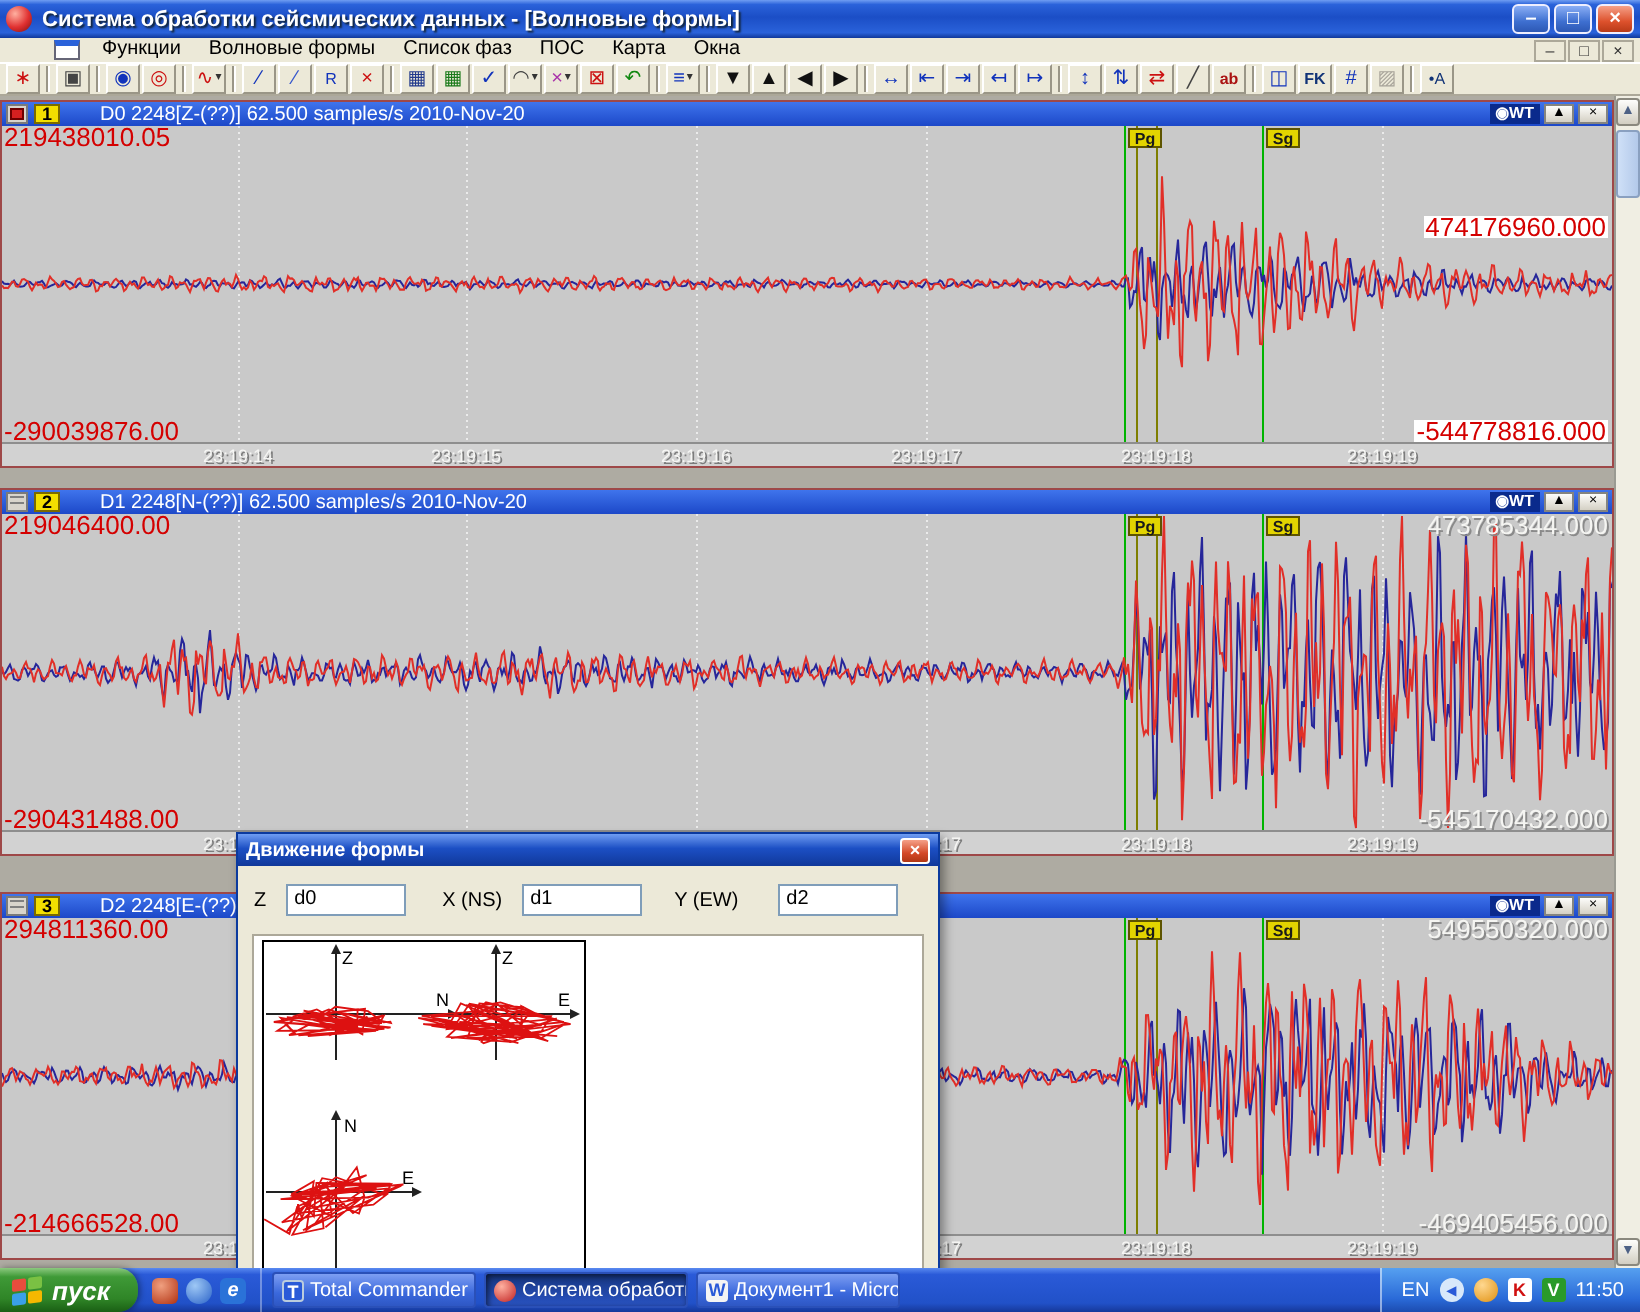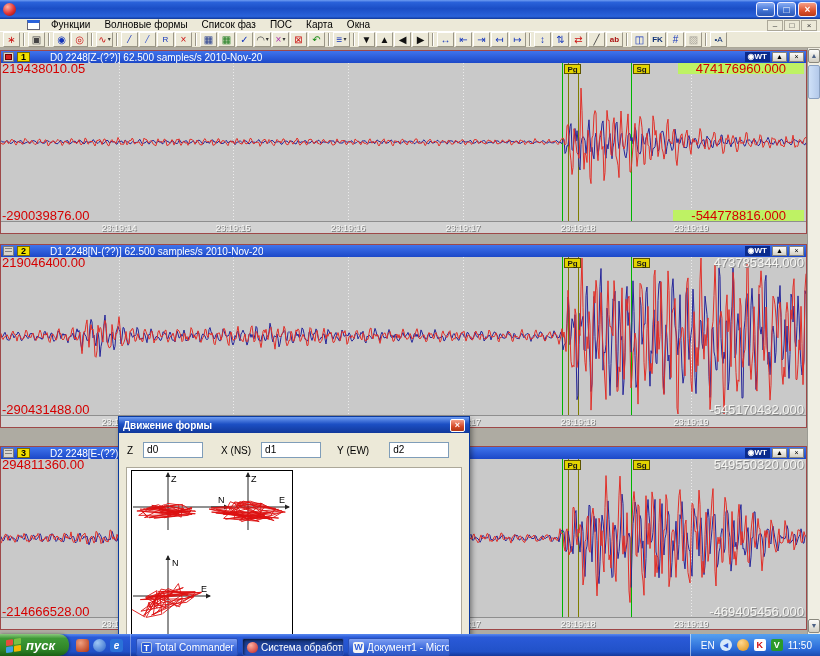--- a/index.html
+++ b/index.html
@@ -56,21 +56,21 @@
   .pchip { background:#0a2a8c; color:#fff; font-size:8px; font-weight:bold; padding:0 3px; height:10px; line-height:10px; }
   .pbtn { width:15px; height:10px; background:linear-gradient(#fdfdfb,#d4d0c4); border:1px solid #848480;
     font-size:7px; line-height:8px; text-align:center; color:#000; }
   .pwave { position:relative; width:805px; height:158px; background:#c9c9c9; overflow:hidden; }
   .pwave svg { position:absolute; left:0; top:0; }
   .cval { position:absolute; font-size:13px; color:#d40000; z-index:5; line-height:11px; white-space:nowrap; }
   .cval.tl { left:1px; top:0; }
   .cval.tr { right:2px; top:0; }
   .cval.bl { left:1px; bottom:0; }
   .cval.br { right:2px; bottom:0; }
-  .cval.hl { background:#bef264; padding:0 18px; }
+  .cval.hl { background:#ffffff; padding:0 1px;margin-top:45px; }
   .cval.white { color:#f5f5f2; text-shadow:1px 1px 0 #8a8a8a; }
   .mlabel { position:absolute; top:1px; width:17px; height:10px; background:#e3d400; border:1px solid #5d5400;
     color:#1a1a1a; font-size:8px; font-weight:bold; text-align:center; line-height:9px; z-index:6; }
   .paxis { position:relative; width:805px; height:12px; background:#d2d2d2; border-top:1px solid #8e8e8e;
     font-size:9px; color:#f6f6f4; overflow:hidden; }
   .paxis span { position:absolute; top:1px; width:50px; text-align:center; text-shadow:1px 1px 0 #7c7c7c; }
 
   
   .vscroll { position:absolute; right:0; top:0; width:13px; height:586px; background:#f0eee3; border-left:1px solid #9a9a92; }
   .sbtn { position:absolute; left:0; width:12px; height:14px; background:linear-gradient(#fdfdfb,#d2cec2);
@@ -91,21 +91,21 @@
   .dlabel { white-space:nowrap; }
   .dinput { width:60px; height:16px; background:#fff; border:1px solid #7f9db9; font-size:10px;
     padding:0 3px; line-height:14px; overflow:hidden; }
   .dclient { position:absolute; left:7px; top:50px; right:7px; bottom:7px; background:#fff; border:1px solid #aca899; }
   #pm-svg { position:absolute; left:4px; top:2px; }
   #pm-svg text { font-family:"Liberation Sans", sans-serif; font-size:9px; fill:#000; }
 
   
   .taskbar { position:absolute; left:0; top:634px; width:820px; height:22px;
     background:linear-gradient(180deg,#5a8af0 0%,#2a5ad8 15%,#2151c8 80%,#16389a 100%);
-    display:flex; align-items:flex-end; color:#fff; }
+    display:flex; align-items:center; color:#fff; }
   .start { height:22px; background:linear-gradient(180deg,#8cc97f 0%,#3f9a37 20%,#2f8527 70%,#1a5f14 100%);
     border-radius:0 10px 10px 0; display:flex; align-items:center; padding:0 14px 0 6px; gap:5px;
     font-weight:bold; font-style:italic; font-size:13px; box-shadow:1px 0 3px rgba(0,0,0,.4); flex:none; }
   .flag { width:15px; height:13px; display:grid; grid-template:1fr 1fr / 1fr 1fr; gap:1px; transform:skewY(-8deg); }
   .flag i { border-radius:1px; }
   .flag i:nth-child(1){background:#e84c3d;} .flag i:nth-child(2){background:#7ac143;}
   .flag i:nth-child(3){background:#3aa0e8;} .flag i:nth-child(4){background:#f5b800;}
   .qlaunch { display:flex; gap:4px; align-items:center; padding:0 7px; margin-right:3px;
     border-right:1px solid rgba(255,255,255,.35); height:22px; }
   .qicon { width:13px; height:13px; border-radius:3px; font-size:10px; font-weight:bold; text-align:center; line-height:13px; }
@@ -120,20 +120,21 @@
     font-size:10px; }
   .tray-icon { width:12px; height:12px; border-radius:50%; font-size:9px; font-weight:bold; line-height:12px; text-align:center; }
 </style>
 </head>
 <body>
 
 <div class="screen">
 
   <div class="titlebar">
     <span class="app-icon"></span>
+    <span class="titletext">Система обработки сейсмических данных - [Волновые формы]</span>
     <span class="win-btns">
       <span class="wbtn">–</span>
       <span class="wbtn">□</span>
       <span class="wbtn close">×</span>
     </span>
   </div>
 
   <div class="menubar">
     <span class="mdi-doc-icon"></span>
     <span class="menu-item">Функции</span>

